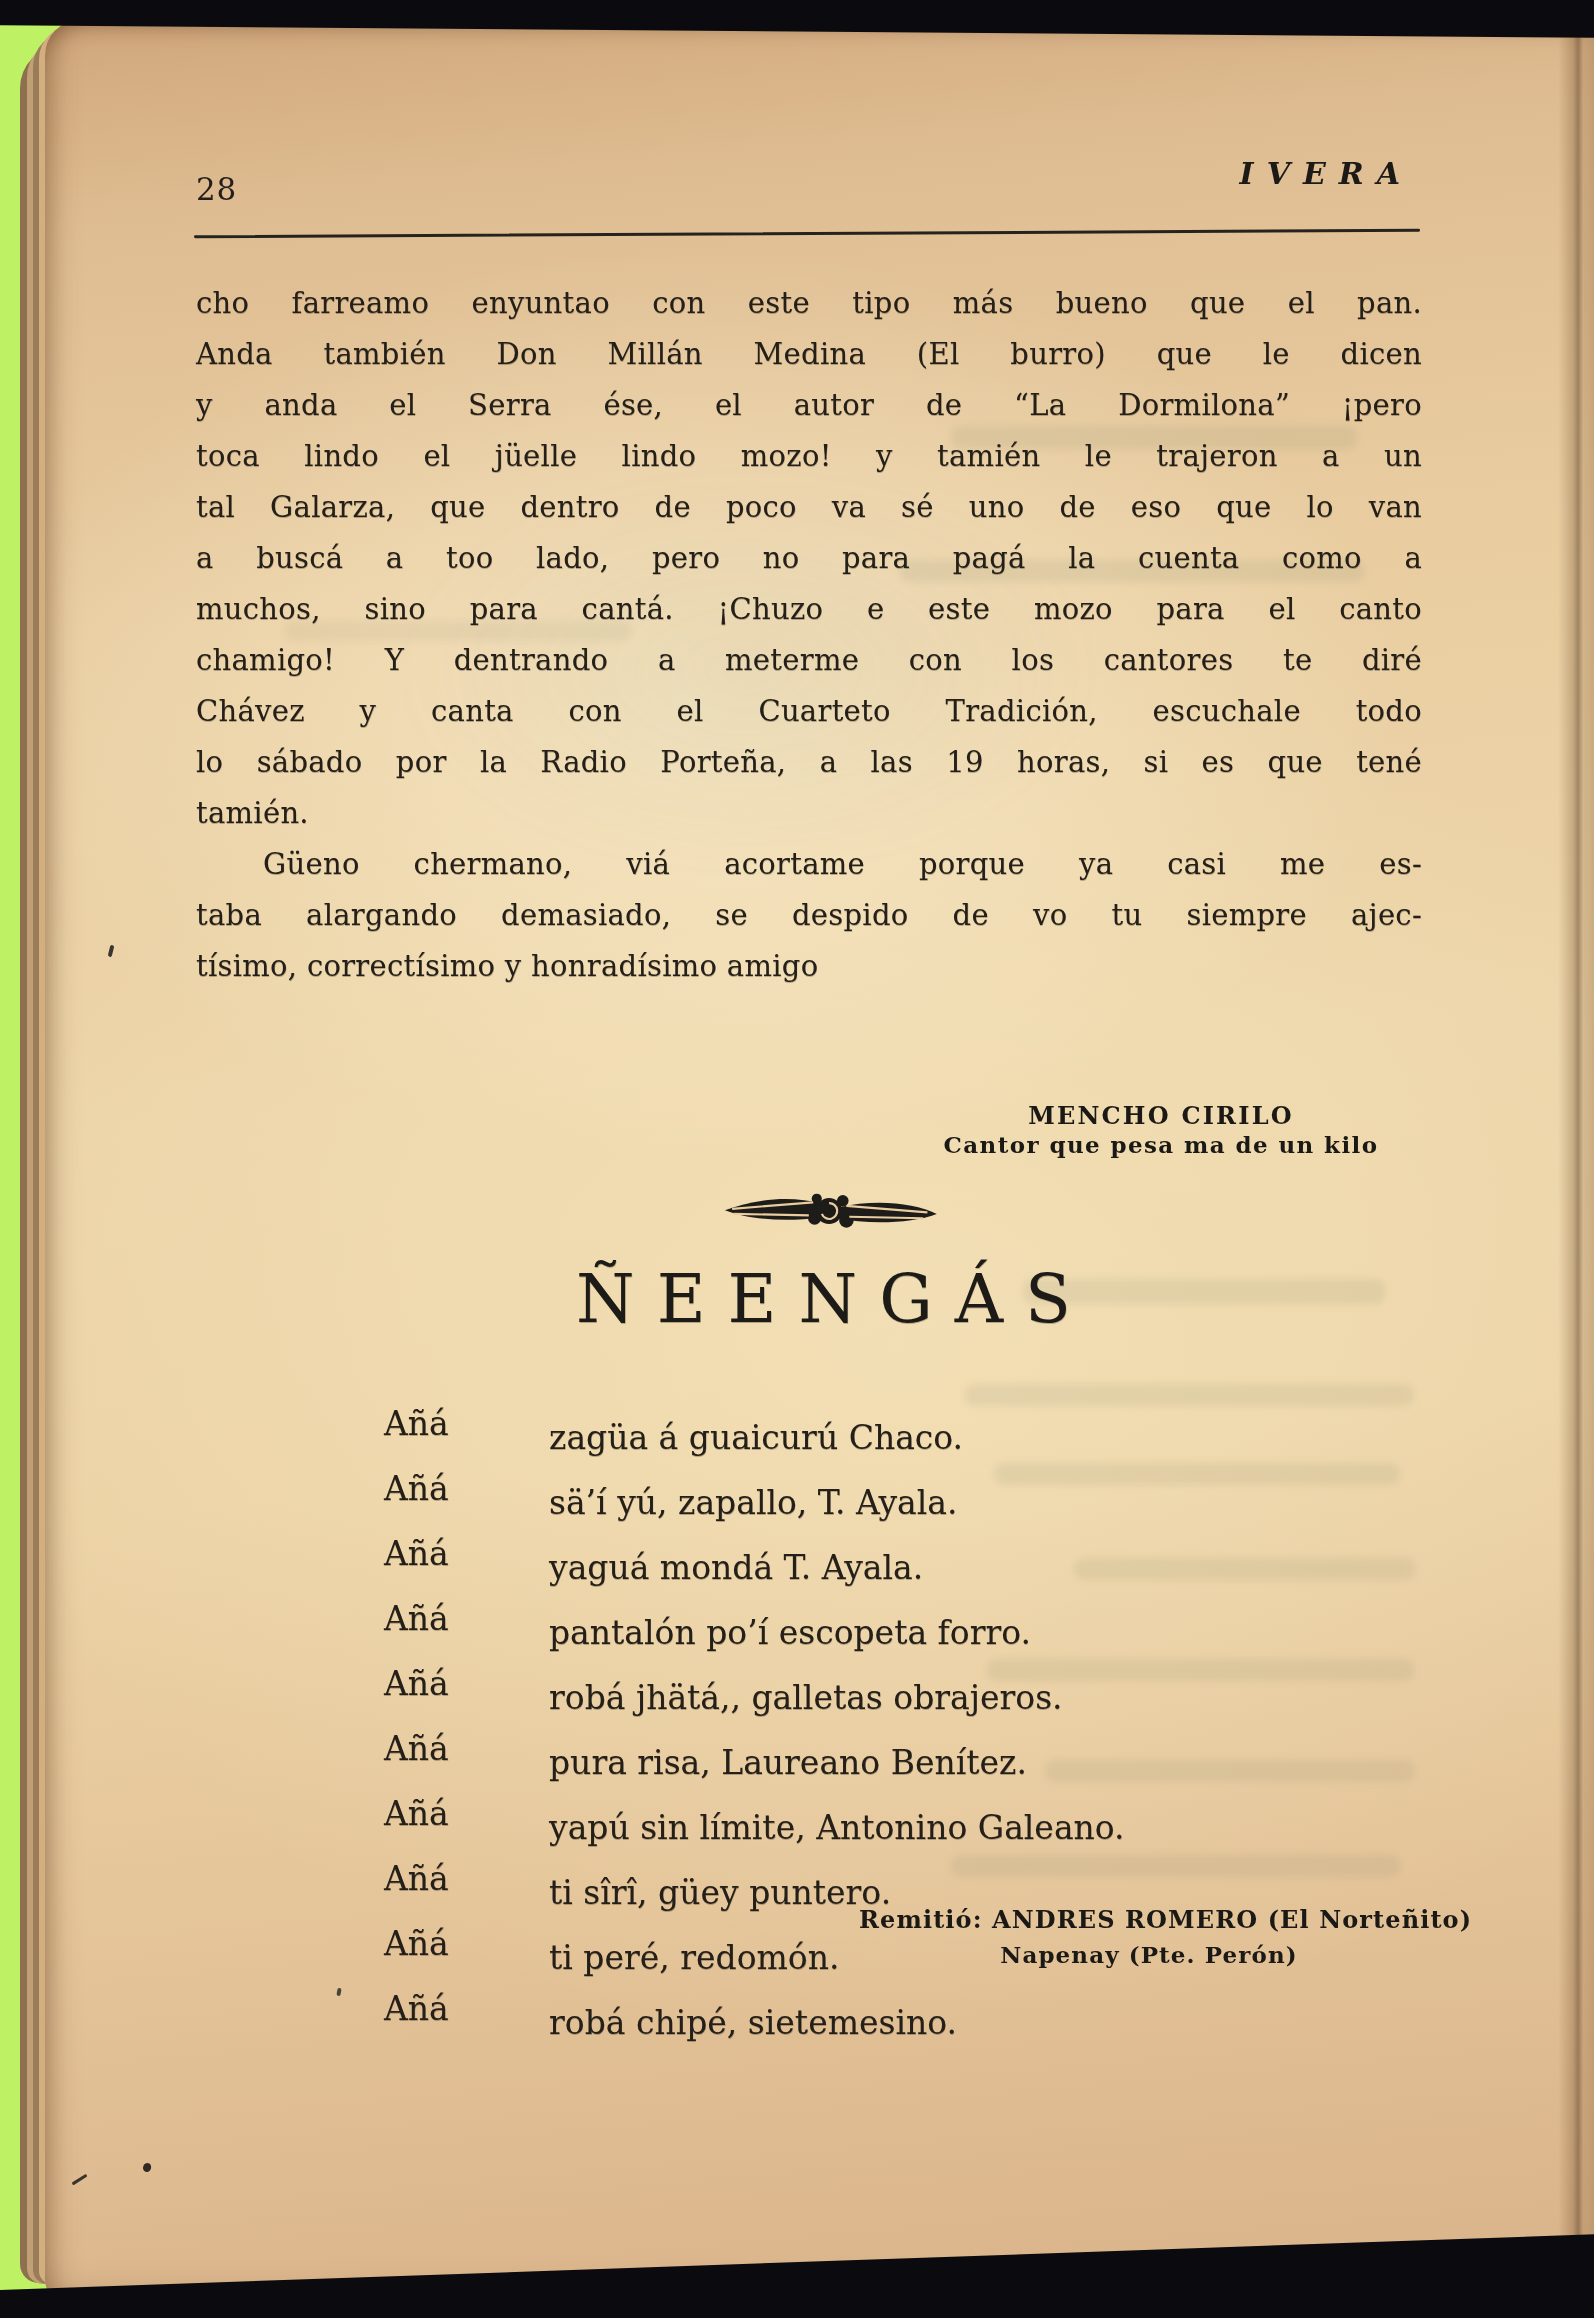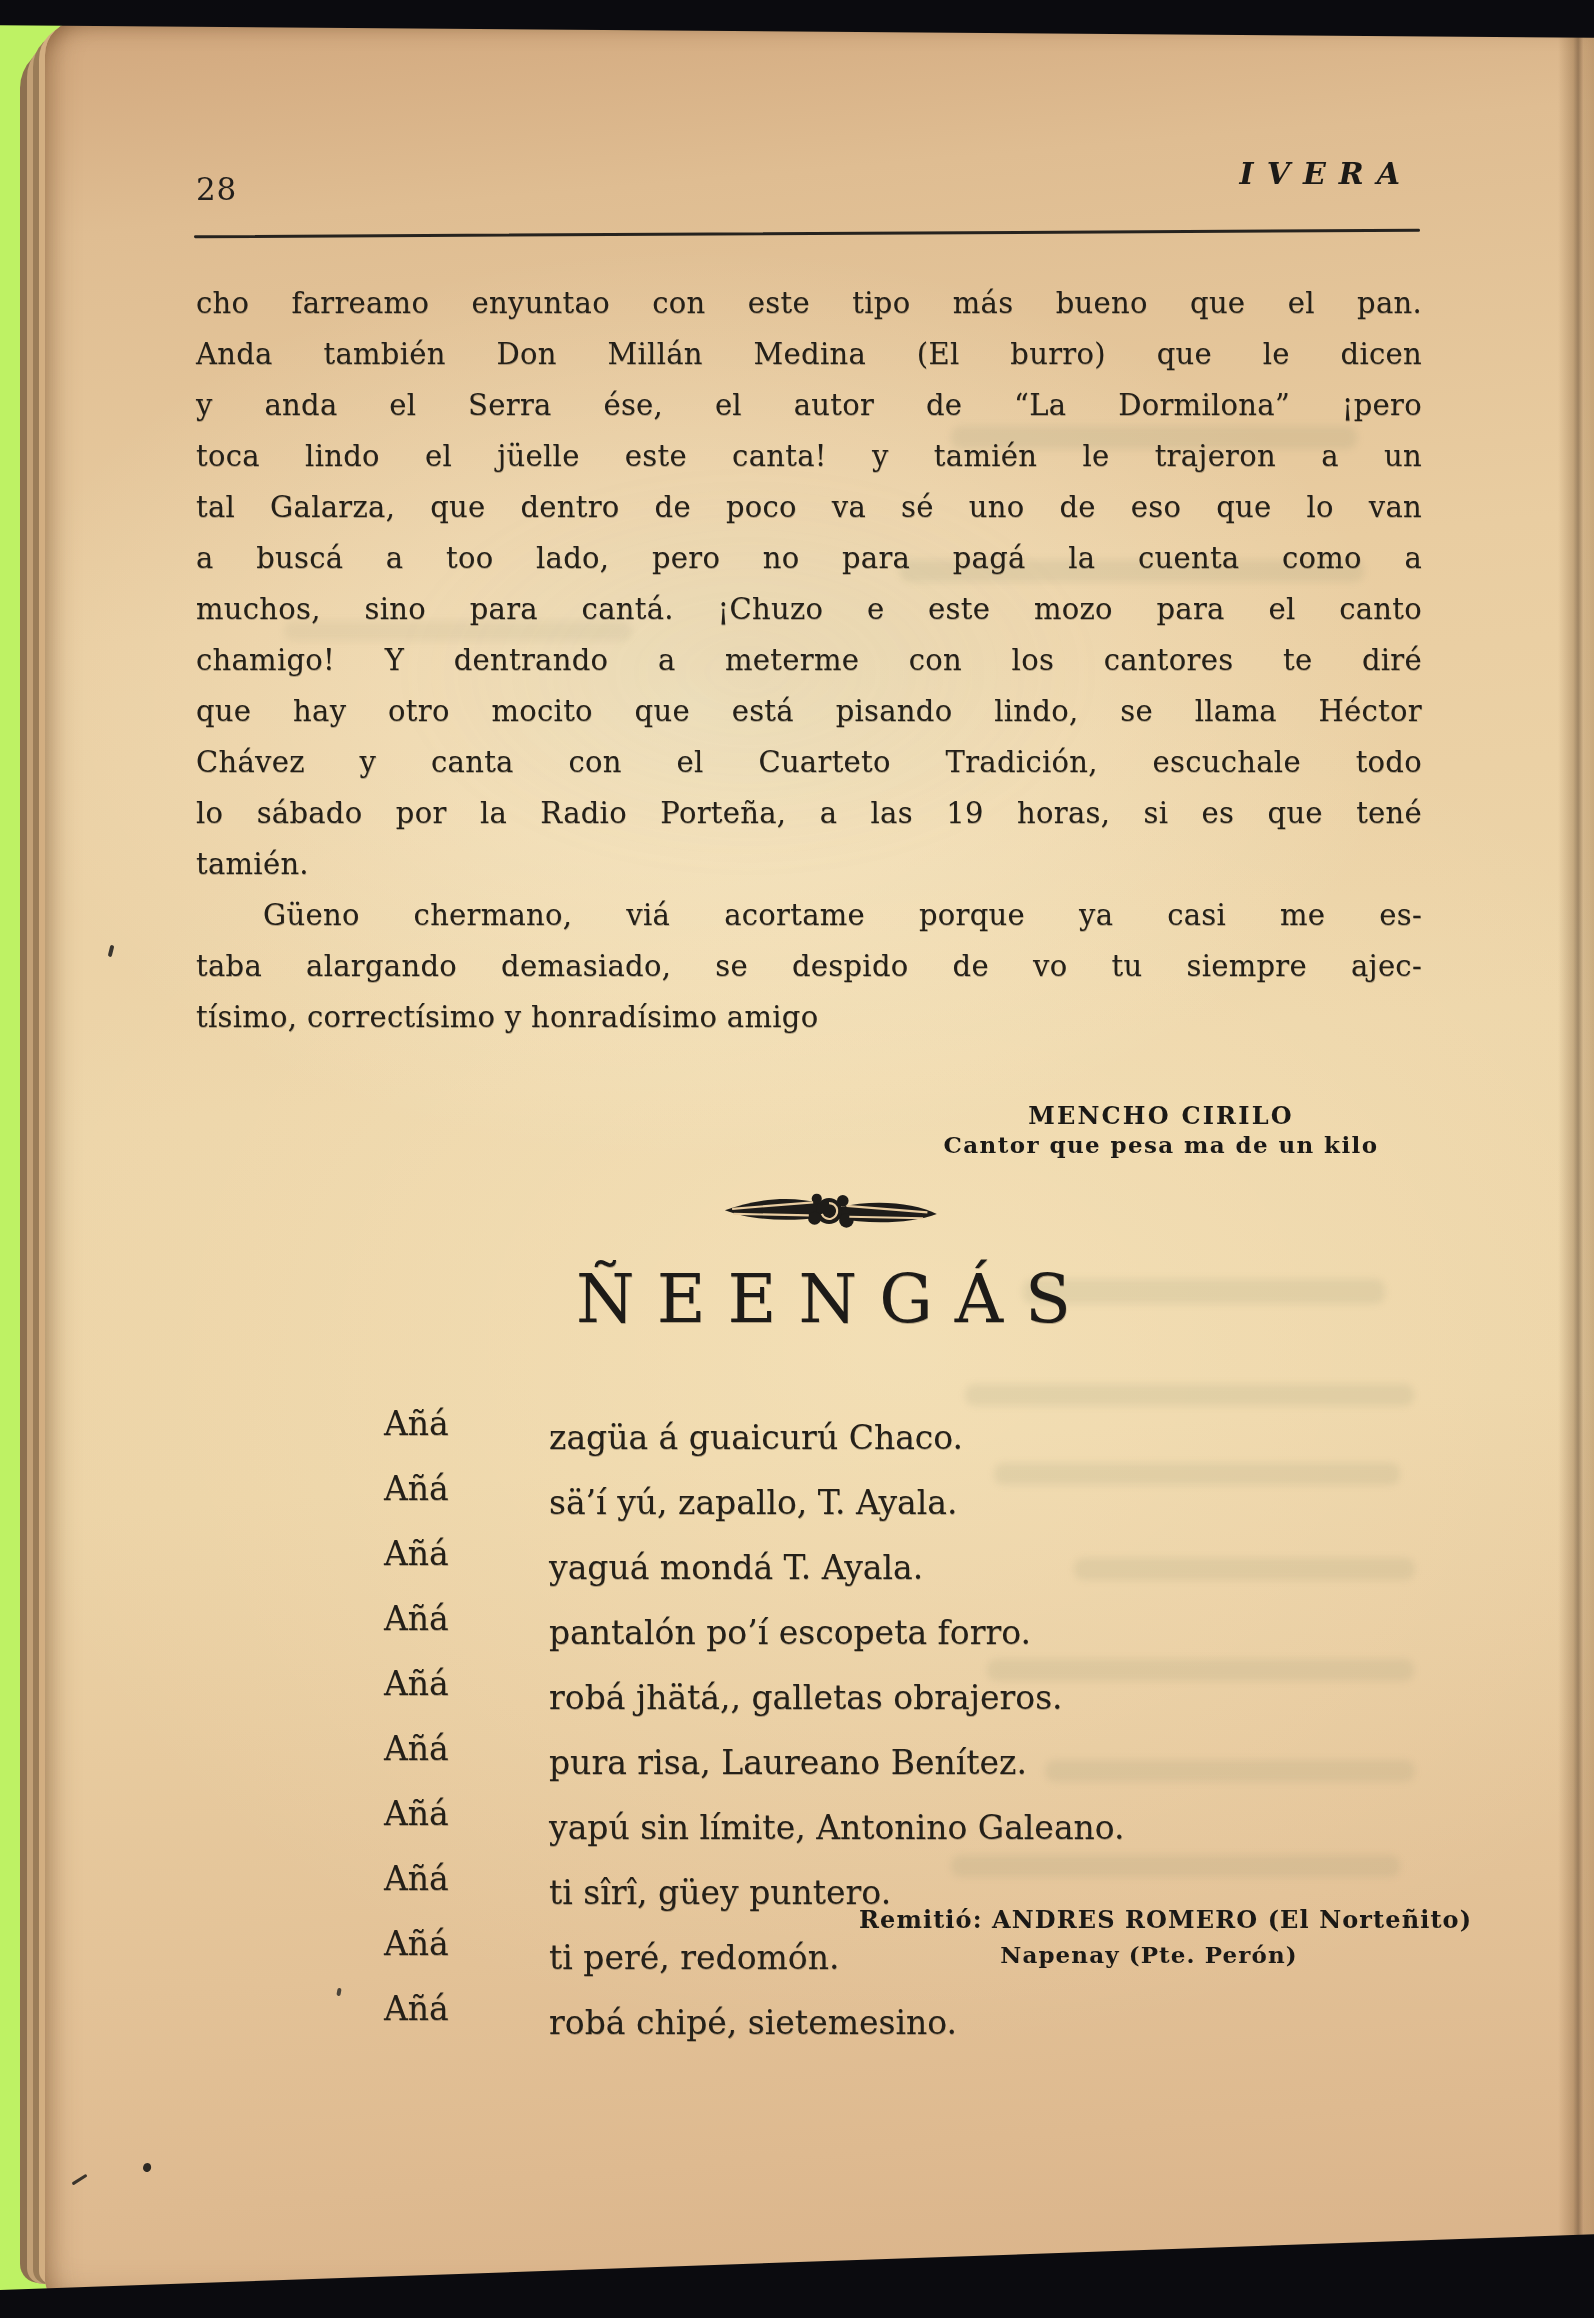--- a/index.html
+++ b/index.html
@@ -107,26 +107,25 @@
     <div class="ghost g10"></div>
 
     <div class="pagenum">28</div>
     <div class="runtitle">IVERA</div>
     <div class="rule"></div>
 
     <div class="bodyblock">
       <div class="bl">cho farreamo enyuntao con este tipo más bueno que el pan.</div>
       <div class="bl">Anda también Don Millán Medina (El burro) que le dicen</div>
       <div class="bl">y anda el Serra ése, el autor de “La Dormilona” ¡pero</div>
-      <div class="bl">toca lindo el jüelle este canta! y tamién le trajeron a un</div>
+      <div class="bl">toca lindo el jüelle lindo mozo! y tamién le trajeron a un</div>
       <div class="bl">tal Galarza, que dentro de poco va sé uno de eso que lo van</div>
       <div class="bl">a buscá a too lado, pero no para pagá la cuenta como a</div>
       <div class="bl">muchos, sino para cantá. ¡Chuzo e este mozo para el canto</div>
       <div class="bl">chamigo! Y dentrando a meterme con los cantores te diré</div>
-      <div class="bl">que hay otro mocito que está pisando lindo, se llama Héctor</div>
       <div class="bl">Chávez y canta con el Cuarteto Tradición, escuchale todo</div>
       <div class="bl">lo sábado por la Radio Porteña, a las 19 horas, si es que tené</div>
       <div class="bl no-just">tamién.</div>
       <div class="bl indent">Güeno chermano, viá acortame porque ya casi me es-</div>
       <div class="bl">taba alargando demasiado, se despido de vo tu siempre ajec-</div>
       <div class="bl no-just">tísimo, correctísimo y honradísimo amigo</div>
     </div>
 
     <div class="sig">
       <div class="name">MENCHO CIRILO</div>

